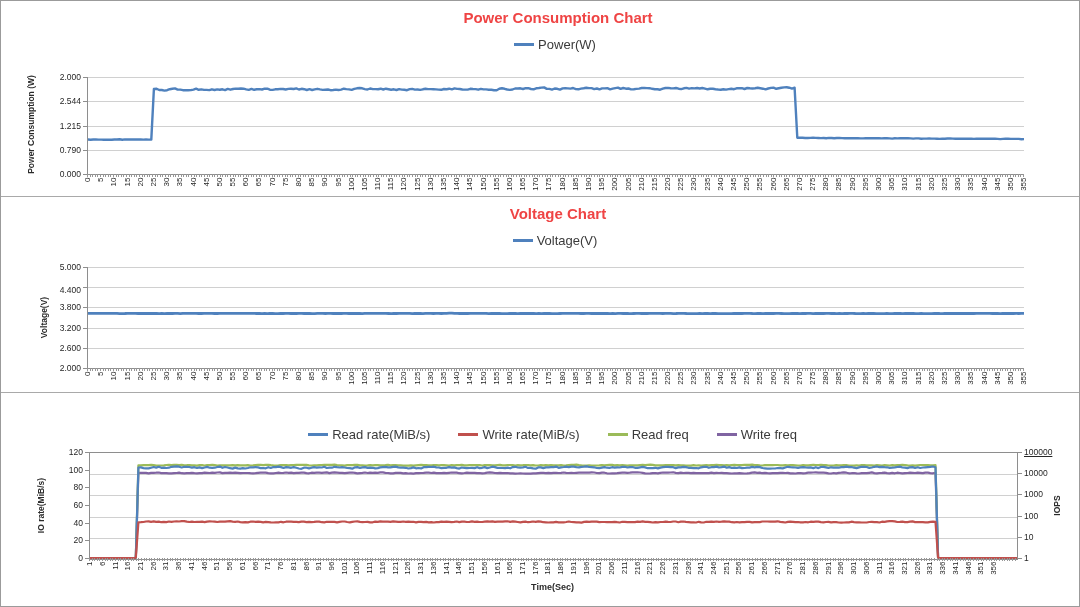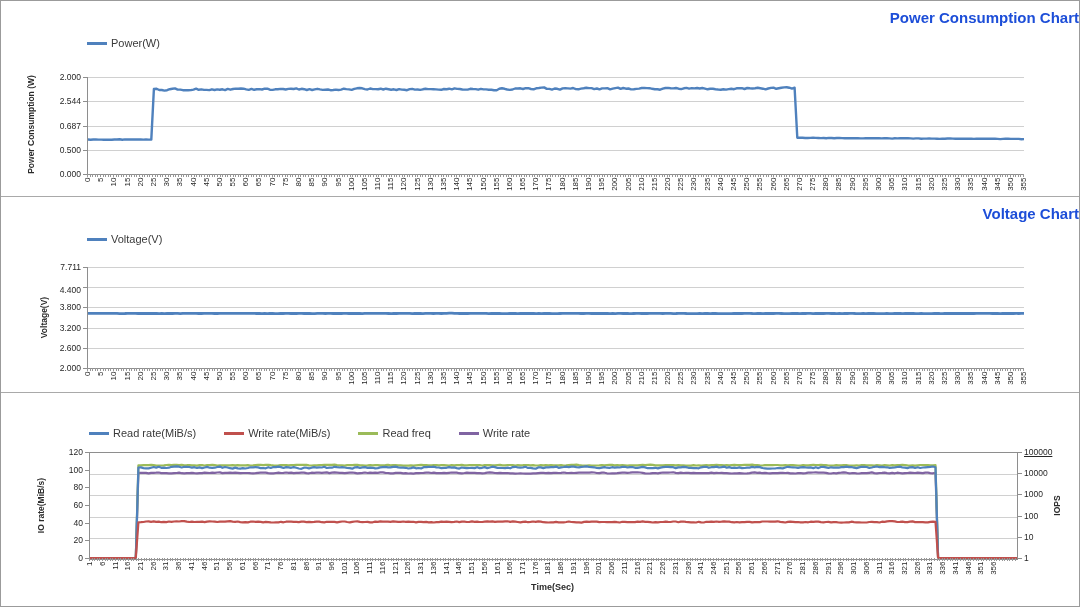--- a/index.html
+++ b/index.html
@@ -2,24 +2,24 @@
 <html><head>
 <meta charset="utf-8">
 <style>
   html,body{margin:0;padding:0;background:#e8e8e8;}
   .screen{position:relative;width:1080px;height:607px;box-sizing:border-box;
           border:1px solid #9b9b9b;background:#ffffff;overflow:hidden;
           font-family:"Liberation Sans",sans-serif;}
   .panel{position:relative;width:100%;background:#fff;}
   .p1,.p2{height:195px;border-bottom:1px solid #a9a9a9;}
   .p3{height:213px;}
-  .ctitle{position:absolute;top:8px;left:0;right:0;text-align:right;
-          font-weight:bold;font-size:15px;color:#1d4ed8;padding-left:36px;}
-  .legend{position:absolute;display:flex;justify-content:flex-start;align-items:center;
-          gap:28px;font-size:11px;color:#3a3a3a;}
+  .ctitle{position:absolute;top:8px;left:0;right:0;text-align:center;
+          font-weight:bold;font-size:15px;color:#ef4444;padding-left:36px;}
+  .legend{position:absolute;display:flex;justify-content:center;align-items:center;
+          gap:28px;font-size:13px;color:#3a3a3a;}
   .li{display:inline-flex;align-items:center;gap:4px;}
   .sw{display:inline-block;width:20px;height:3px;}
   .plot{position:absolute;background:#fff;}
   .pl12{border-left:1px solid #8e8e8e;border-bottom:1px solid #8e8e8e;}
   .pl3{border:1px solid #8e8e8e;}
   .grid{position:absolute;left:0;right:0;height:1px;background:#d0d0d0;}
   .yt{position:absolute;width:42px;height:10px;line-height:10px;font-size:8.5px;
       text-align:right;color:#262626;}
   .yr{position:absolute;width:46px;height:10px;line-height:10px;font-size:8.5px;
       text-align:left;color:#262626;}
@@ -53,23 +53,23 @@
         <div class="grid" style="top: 48.5px;"></div>
         <div class="grid" style="top: 72.8px;"></div>
         <svg width="936" height="97">
           <polyline points="0.0,62.5 2.6,62.7 5.3,62.5 7.9,62.5 10.5,62.6 13.2,62.6 15.8,62.7 18.5,62.6 21.1,62.7 23.7,62.8 26.4,62.5 29.0,62.5 31.6,62.3 34.3,62.7 36.9,62.4 39.5,62.5 42.2,62.4 44.8,62.5 47.5,62.5 50.1,62.4 52.7,62.5 55.4,62.6 58.0,62.5 60.6,62.6 63.3,62.6 65.9,12.0 68.6,11.7 71.2,13.0 73.8,13.0 76.5,13.6 79.1,13.2 81.7,12.2 84.4,11.8 87.0,11.4 89.6,12.6 92.3,12.6 94.9,13.2 97.6,13.2 100.2,13.2 102.8,13.1 105.5,12.6 108.1,11.7 110.7,12.8 113.4,12.4 116.0,12.9 118.6,12.9 121.3,13.1 123.9,12.3 126.6,13.0 129.2,12.4 131.8,12.8 134.5,12.3 137.1,13.1 139.7,11.9 142.4,12.7 145.0,12.0 147.7,11.6 150.3,11.7 152.9,11.5 155.6,11.7 158.2,12.4 160.8,12.9 163.5,11.9 166.1,12.8 168.7,12.3 171.4,12.1 174.0,12.5 176.7,11.6 179.3,11.7 181.9,12.7 184.6,12.9 187.2,12.3 189.8,12.3 192.5,11.9 195.1,12.0 197.7,12.5 200.4,11.9 203.0,11.7 205.7,12.0 208.3,11.4 210.9,12.5 213.6,11.8 216.2,12.2 218.8,13.0 221.5,12.2 224.1,13.0 226.7,12.4 229.4,11.8 232.0,12.4 234.7,12.9 237.3,12.7 239.9,12.5 242.6,13.2 245.2,13.0 247.8,12.6 250.5,13.0 253.1,12.6 255.8,11.7 258.4,12.1 261.0,12.4 263.7,12.9 266.3,11.9 268.9,11.3 271.6,11.0 274.2,11.3 276.8,12.1 279.5,12.5 282.1,11.5 284.8,12.1 287.4,12.1 290.0,12.2 292.7,11.7 295.3,12.5 297.9,11.7 300.6,12.2 303.2,12.7 305.8,12.3 308.5,13.0 311.1,12.1 313.8,12.6 316.4,12.8 319.0,13.2 321.7,12.1 324.3,11.9 326.9,12.6 329.6,12.5 332.2,12.9 334.9,12.3 337.5,11.8 340.1,12.1 342.8,12.1 345.4,12.2 348.0,12.4 350.7,12.6 353.3,12.8 355.9,12.0 358.6,12.2 361.2,11.7 363.9,12.3 366.5,11.4 369.1,11.9 371.8,12.0 374.4,12.5 377.0,12.6 379.7,12.6 382.3,11.8 384.9,12.0 387.6,12.1 390.2,12.7 392.9,11.9 395.5,12.4 398.1,12.4 400.8,12.7 403.4,12.8 406.0,13.2 408.7,13.2 411.3,11.8 413.9,11.3 416.6,11.8 419.2,12.5 421.9,12.9 424.5,12.5 427.1,11.5 429.8,11.5 432.4,11.3 435.0,12.0 437.7,11.1 440.3,11.2 443.0,12.0 445.6,12.3 448.2,11.3 450.9,11.0 453.5,10.6 456.1,10.4 458.8,11.9 461.4,11.9 464.0,12.6 466.7,11.5 469.3,11.8 472.0,12.6 474.6,11.4 477.2,11.3 479.9,11.4 482.5,11.6 485.1,11.0 487.8,12.1 490.4,12.3 493.0,11.6 495.7,11.2 498.3,10.7 501.0,11.1 503.6,11.1 506.2,12.1 508.9,11.5 511.5,12.4 514.1,11.4 516.8,11.4 519.4,11.1 522.1,12.3 524.7,11.6 527.3,11.1 530.0,10.6 532.6,11.9 535.2,11.0 537.9,11.7 540.5,11.5 543.1,12.4 545.8,12.3 548.4,11.9 551.1,11.6 553.7,11.0 556.3,10.9 559.0,11.1 561.6,11.2 564.2,11.8 566.9,12.3 569.5,12.2 572.1,12.7 574.8,11.7 577.4,11.0 580.1,10.9 582.7,11.2 585.3,11.4 588.0,11.0 590.6,11.7 593.2,12.1 595.9,11.3 598.5,10.9 601.1,11.6 603.8,11.1 606.4,11.4 609.1,11.0 611.7,11.5 614.3,11.0 617.0,11.6 619.6,12.3 622.2,11.8 624.9,11.8 627.5,12.2 630.2,12.5 632.8,12.7 635.4,12.2 638.1,12.6 640.7,12.1 643.3,11.7 646.0,12.2 648.6,11.3 651.2,11.1 653.9,11.2 656.5,12.0 659.2,11.0 661.8,11.3 664.4,11.5 667.1,11.2 669.7,10.8 672.3,11.2 675.0,11.7 677.6,12.4 680.2,11.5 682.9,10.9 685.5,10.7 688.2,11.8 690.8,11.3 693.4,10.8 696.1,10.4 698.7,10.2 701.3,10.7 704.0,11.6 706.6,10.7 709.3,60.7 711.9,60.7 714.5,60.8 717.2,61.0 719.8,61.0 722.4,60.9 725.1,60.8 727.7,60.9 730.3,61.0 733.0,61.1 735.6,61.0 738.3,61.2 740.9,60.9 743.5,61.0 746.2,61.3 748.8,61.0 751.4,60.9 754.1,61.1 756.7,61.3 759.3,61.3 762.0,61.1 764.6,61.2 767.3,61.3 769.9,61.2 772.5,61.4 775.2,61.4 777.8,61.1 780.4,61.2 783.1,61.2 785.7,61.2 788.3,61.3 791.0,61.2 793.6,61.4 796.3,61.3 798.9,61.3 801.5,61.4 804.2,61.6 806.8,61.3 809.4,61.4 812.1,61.3 814.7,61.2 817.4,61.2 820.0,61.2 822.6,61.4 825.3,61.6 827.9,61.4 830.5,61.4 833.2,61.7 835.8,61.6 838.4,61.6 841.1,61.5 843.7,61.6 846.4,61.6 849.0,61.7 851.6,61.9 854.3,61.7 856.9,61.7 859.5,61.5 862.2,61.4 864.8,61.6 867.4,61.7 870.1,61.6 872.7,61.7 875.4,61.7 878.0,61.6 880.6,61.7 883.3,61.7 885.9,61.9 888.5,61.8 891.2,61.7 893.8,61.8 896.5,61.8 899.1,61.7 901.7,61.8 904.4,61.8 907.0,61.7 909.6,61.9 912.3,62.1 914.9,61.9 917.5,61.8 920.2,61.8 922.8,61.9 925.5,61.9 928.1,61.9 930.7,61.9 933.4,62.2 936.0,62.1" fill="none" stroke="#4F81BD" stroke-width="2.4" stroke-linejoin="round" stroke-linecap="round"></polyline>
         </svg>
       </div>
   <div class="yt" style="left: 38px; top: 71px;">2.000</div>
       <div class="tm" style="left: 82px; top: 76px; width: 4px; height: 1px;"></div>
       <div class="yt" style="left: 38px; top: 95.3px;">2.544</div>
       <div class="tm" style="left: 82px; top: 100.3px; width: 4px; height: 1px;"></div>
-      <div class="yt" style="left: 38px; top: 119.5px;">0.687</div>
+      <div class="yt" style="left: 38px; top: 119.5px;">1.215</div>
       <div class="tm" style="left: 82px; top: 124.5px; width: 4px; height: 1px;"></div>
-      <div class="yt" style="left: 38px; top: 143.8px;">0.500</div>
+      <div class="yt" style="left: 38px; top: 143.8px;">0.790</div>
       <div class="tm" style="left: 82px; top: 148.8px; width: 4px; height: 1px;"></div>
       <div class="yt" style="left: 38px; top: 168px;">0.000</div>
       <div class="tm" style="left: 82px; top: 173px; width: 4px; height: 1px;"></div>
       <div class="xt" style="left: 76px; top: 181.5px;">0</div>
       <div class="xt" style="left: 89.2px; top: 181.5px;">5</div>
       <div class="xt" style="left: 102.4px; top: 181.5px;">10</div>
       <div class="xt" style="left: 115.5px; top: 181.5px;">15</div>
       <div class="xt" style="left: 128.7px; top: 181.5px;">20</div>
       <div class="xt" style="left: 141.9px; top: 181.5px;">25</div>
       <div class="xt" style="left: 155.1px; top: 181.5px;">30</div>
@@ -153,21 +153,21 @@
     <div class="plot pl12" style="left:86px;top:70px;width:936px;height:101px;">
         <div class="grid" style="top: 0px;"></div>
         <div class="grid" style="top: 20.2px;"></div>
         <div class="grid" style="top: 40.4px;"></div>
         <div class="grid" style="top: 60.6px;"></div>
         <div class="grid" style="top: 80.8px;"></div>
         <svg width="936" height="101">
           <polyline points="0.0,46.3 2.6,46.3 5.3,46.4 7.9,46.3 10.5,46.3 13.2,46.3 15.8,46.4 18.5,46.4 21.1,46.4 23.7,46.3 26.4,46.3 29.0,46.4 31.6,46.6 34.3,46.6 36.9,46.5 39.5,46.3 42.2,46.3 44.8,46.4 47.5,46.4 50.1,46.5 52.7,46.4 55.4,46.5 58.0,46.4 60.6,46.5 63.3,46.3 65.9,46.5 68.6,46.5 71.2,46.6 73.8,46.5 76.5,46.6 79.1,46.5 81.7,46.5 84.4,46.5 87.0,46.4 89.6,46.4 92.3,46.6 94.9,46.4 97.6,46.4 100.2,46.4 102.8,46.4 105.5,46.3 108.1,46.4 110.7,46.5 113.4,46.5 116.0,46.4 118.6,46.4 121.3,46.4 123.9,46.4 126.6,46.5 129.2,46.5 131.8,46.4 134.5,46.4 137.1,46.3 139.7,46.4 142.4,46.4 145.0,46.4 147.7,46.4 150.3,46.4 152.9,46.3 155.6,46.3 158.2,46.4 160.8,46.4 163.5,46.4 166.1,46.4 168.7,46.5 171.4,46.5 174.0,46.6 176.7,46.4 179.3,46.6 181.9,46.5 184.6,46.5 187.2,46.6 189.8,46.6 192.5,46.5 195.1,46.5 197.7,46.4 200.4,46.4 203.0,46.5 205.7,46.5 208.3,46.5 210.9,46.4 213.6,46.4 216.2,46.5 218.8,46.5 221.5,46.4 224.1,46.6 226.7,46.6 229.4,46.4 232.0,46.4 234.7,46.4 237.3,46.5 239.9,46.4 242.6,46.4 245.2,46.5 247.8,46.5 250.5,46.5 253.1,46.5 255.8,46.4 258.4,46.3 261.0,46.5 263.7,46.5 266.3,46.4 268.9,46.5 271.6,46.4 274.2,46.6 276.8,46.4 279.5,46.3 282.1,46.3 284.8,46.4 287.4,46.4 290.0,46.3 292.7,46.4 295.3,46.3 297.9,46.4 300.6,46.5 303.2,46.6 305.8,46.5 308.5,46.5 311.1,46.4 313.8,46.4 316.4,46.4 319.0,46.4 321.7,46.4 324.3,46.6 326.9,46.5 329.6,46.5 332.2,46.4 334.9,46.6 337.5,46.4 340.1,46.4 342.8,46.3 345.4,46.5 348.0,46.4 350.7,46.4 353.3,46.5 355.9,46.3 358.6,46.3 361.2,46.2 363.9,46.2 366.5,46.4 369.1,46.4 371.8,46.5 374.4,46.5 377.0,46.4 379.7,46.5 382.3,46.4 384.9,46.3 387.6,46.3 390.2,46.3 392.9,46.4 395.5,46.4 398.1,46.4 400.8,46.6 403.4,46.5 406.0,46.5 408.7,46.4 411.3,46.5 413.9,46.6 416.6,46.6 419.2,46.7 421.9,46.5 424.5,46.5 427.1,46.5 429.8,46.6 432.4,46.5 435.0,46.4 437.7,46.5 440.3,46.4 443.0,46.5 445.6,46.4 448.2,46.6 450.9,46.4 453.5,46.6 456.1,46.4 458.8,46.5 461.4,46.5 464.0,46.6 466.7,46.6 469.3,46.6 472.0,46.5 474.6,46.4 477.2,46.4 479.9,46.3 482.5,46.4 485.1,46.4 487.8,46.4 490.4,46.3 493.0,46.5 495.7,46.5 498.3,46.4 501.0,46.4 503.6,46.5 506.2,46.4 508.9,46.5 511.5,46.4 514.1,46.5 516.8,46.4 519.4,46.5 522.1,46.6 524.7,46.5 527.3,46.6 530.0,46.4 532.6,46.3 535.2,46.5 537.9,46.3 540.5,46.5 543.1,46.6 545.8,46.5 548.4,46.4 551.1,46.4 553.7,46.5 556.3,46.5 559.0,46.5 561.6,46.4 564.2,46.4 566.9,46.4 569.5,46.4 572.1,46.3 574.8,46.5 577.4,46.4 580.1,46.4 582.7,46.4 585.3,46.6 588.0,46.5 590.6,46.3 593.2,46.3 595.9,46.3 598.5,46.5 601.1,46.6 603.8,46.6 606.4,46.6 609.1,46.6 611.7,46.5 614.3,46.6 617.0,46.5 619.6,46.5 622.2,46.6 624.9,46.5 627.5,46.5 630.2,46.6 632.8,46.7 635.4,46.7 638.1,46.7 640.7,46.6 643.3,46.6 646.0,46.4 648.6,46.5 651.2,46.4 653.9,46.5 656.5,46.4 659.2,46.4 661.8,46.3 664.4,46.5 667.1,46.6 669.7,46.4 672.3,46.5 675.0,46.6 677.6,46.5 680.2,46.5 682.9,46.4 685.5,46.5 688.2,46.4 690.8,46.4 693.4,46.5 696.1,46.6 698.7,46.6 701.3,46.6 704.0,46.5 706.6,46.5 709.3,46.5 711.9,46.6 714.5,46.4 717.2,46.5 719.8,46.4 722.4,46.4 725.1,46.6 727.7,46.5 730.3,46.5 733.0,46.5 735.6,46.5 738.3,46.4 740.9,46.3 743.5,46.5 746.2,46.5 748.8,46.6 751.4,46.5 754.1,46.6 756.7,46.5 759.3,46.5 762.0,46.4 764.6,46.3 767.3,46.5 769.9,46.6 772.5,46.6 775.2,46.4 777.8,46.6 780.4,46.5 783.1,46.4 785.7,46.5 788.3,46.6 791.0,46.6 793.6,46.6 796.3,46.6 798.9,46.5 801.5,46.6 804.2,46.6 806.8,46.5 809.4,46.5 812.1,46.5 814.7,46.6 817.4,46.4 820.0,46.5 822.6,46.5 825.3,46.5 827.9,46.6 830.5,46.6 833.2,46.5 835.8,46.6 838.4,46.6 841.1,46.7 843.7,46.7 846.4,46.5 849.0,46.3 851.6,46.5 854.3,46.6 856.9,46.5 859.5,46.5 862.2,46.4 864.8,46.5 867.4,46.5 870.1,46.3 872.7,46.5 875.4,46.5 878.0,46.5 880.6,46.5 883.3,46.5 885.9,46.5 888.5,46.4 891.2,46.4 893.8,46.3 896.5,46.3 899.1,46.3 901.7,46.4 904.4,46.5 907.0,46.4 909.6,46.5 912.3,46.6 914.9,46.4 917.5,46.5 920.2,46.4 922.8,46.5 925.5,46.5 928.1,46.4 930.7,46.5 933.4,46.4 936.0,46.4" fill="none" stroke="#4F81BD" stroke-width="2.8" stroke-linejoin="round" stroke-linecap="round"></polyline>
         </svg>
       </div>
-  <div class="yt" style="left: 38px; top: 65px;">7.711</div>
+  <div class="yt" style="left: 38px; top: 65px;">5.000</div>
       <div class="tm" style="left: 82px; top: 70px; width: 4px; height: 1px;"></div>
       <div class="yt" style="left: 38px; top: 88px;">4.400</div>
       <div class="tm" style="left: 82px; top: 90.2px; width: 4px; height: 1px;"></div>
       <div class="yt" style="left: 38px; top: 105.4px;">3.800</div>
       <div class="tm" style="left: 82px; top: 110.4px; width: 4px; height: 1px;"></div>
       <div class="yt" style="left: 38px; top: 125.6px;">3.200</div>
       <div class="tm" style="left: 82px; top: 130.6px; width: 4px; height: 1px;"></div>
       <div class="yt" style="left: 38px; top: 145.8px;">2.600</div>
       <div class="tm" style="left: 82px; top: 150.8px; width: 4px; height: 1px;"></div>
       <div class="yt" style="left: 38px; top: 166px;">2.000</div>
@@ -256,21 +256,21 @@
       <span class="li">
         <i class="sw" style="background: rgb(192, 80, 77);"></i>
         <span>Write rate(MiB/s)</span>
       </span>
       <span class="li">
         <i class="sw" style="background: rgb(155, 187, 89);"></i>
         <span>Read freq</span>
       </span>
       <span class="li">
         <i class="sw" style="background: rgb(128, 100, 162);"></i>
-        <span>Write rate</span>
+        <span>Write freq</span>
       </span>
     </div>
     <div class="ytitle" style="left:-30px;top:107px;width:140px;height:11px;">IO rate(MiB/s)</div>
     <div class="ytitle" style="left:1026px;top:107px;width:60px;height:11px;">IOPS</div>
     <div class="plot pl3" style="left:88px;top:59px;width:927px;height:106px;">
         <div class="grid" style="top: 21.2px;"></div>
         <div class="grid" style="top: 42.4px;"></div>
         <div class="grid" style="top: 63.6px;"></div>
         <div class="grid" style="top: 84.8px;"></div>
         <svg width="927" height="106">

